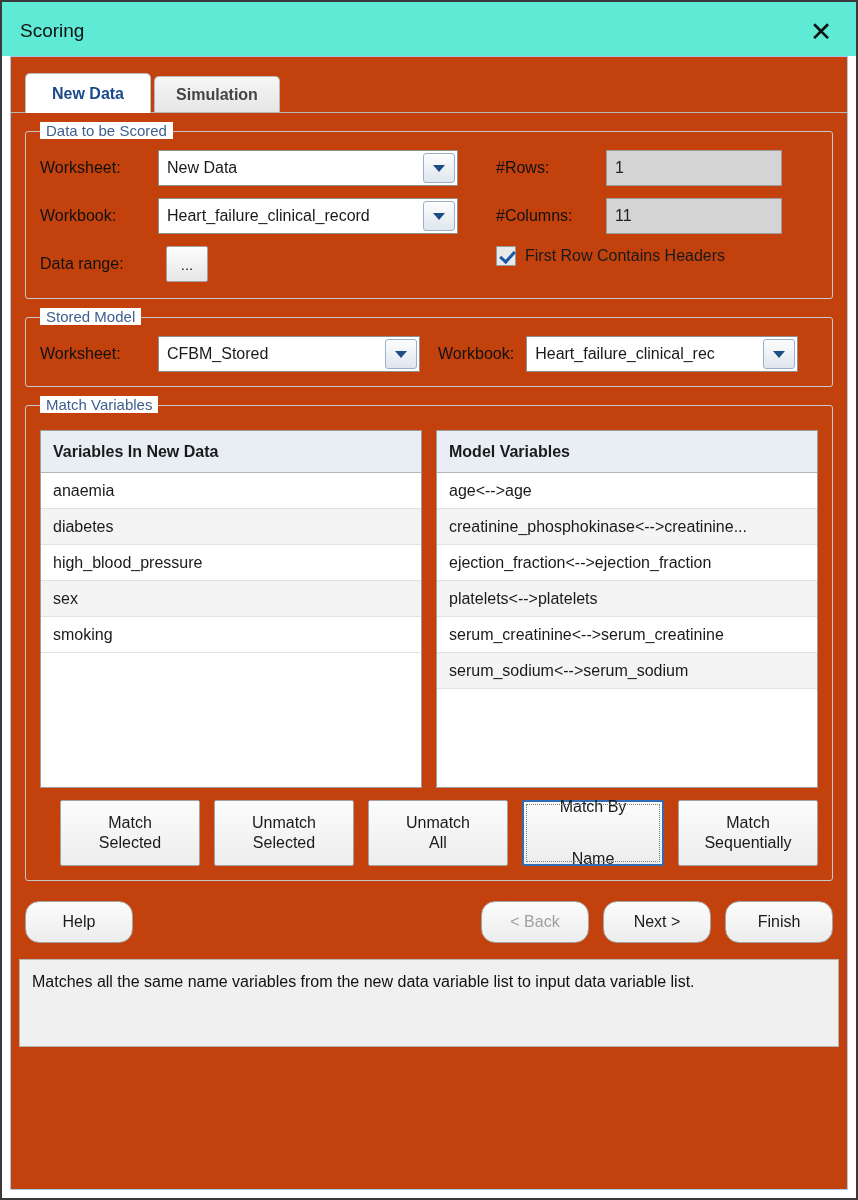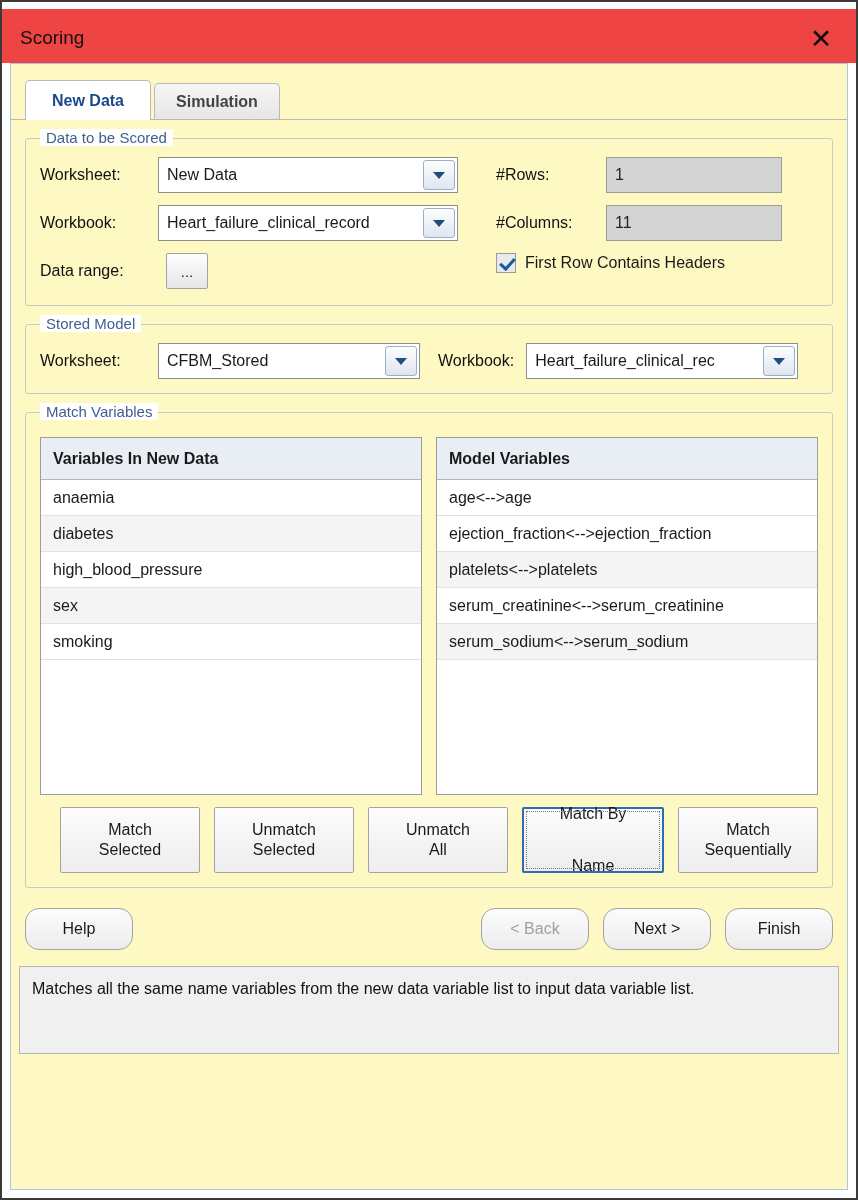--- a/index.html
+++ b/index.html
@@ -20,22 +20,21 @@
     background: #ffffff;
     display: flex; flex-direction: column;
     position: relative;
   }
   
   .titlebar {
     height: 54px;
     flex: 0 0 54px;
     display: flex; align-items: center;
     padding: 4px 18px 0 18px;
-    background: #ef4444;
-    margin-top: 7px;
+    background: #5eead4;
   }
   .titlebar .title {
     font-size: 19px;
     color: #111;
   }
   .titlebar .spacer { flex: 1; }
   .close-btn {
     width: 34px; height: 34px;
     display: flex; align-items: center; justify-content: center;
     cursor: pointer;
@@ -43,21 +42,21 @@
     line-height: 1;
     color: #111;
     font-family: "DejaVu Sans", sans-serif;
     font-weight: 300;
   }
   
   .panel {
     flex: 1;
     margin: 0 8px 8px 8px;
     border: 1px solid #a8c6e8;
-    background: #fef9c3;
+    background: #c2410c;
     display: flex; flex-direction: column;
     padding: 0;
     position: relative;
   }
   
   .tabs {
     display: flex;
     align-items: flex-end;
     height: 42px;
     padding-left: 14px;
@@ -384,20 +383,21 @@
           <div class="listrow">anaemia</div>
           <div class="listrow alt">diabetes</div>
           <div class="listrow">high_blood_pressure</div>
           <div class="listrow alt">sex</div>
           <div class="listrow">smoking</div>
         </div>
 
         <div class="listbox">
           <div class="listhdr">Model Variables</div>
           <div class="listrow">age&lt;--&gt;age</div>
+          <div class="listrow alt">creatinine_phosphokinase&lt;--&gt;creatinine...</div>
           <div class="listrow">ejection_fraction&lt;--&gt;ejection_fraction</div>
           <div class="listrow alt">platelets&lt;--&gt;platelets</div>
           <div class="listrow">serum_creatinine&lt;--&gt;serum_creatinine</div>
           <div class="listrow alt">serum_sodium&lt;--&gt;serum_sodium</div>
         </div>
       </div>
 
       <div class="matchbtns">
         <div class="mbtn">
           <span>Match</span>

